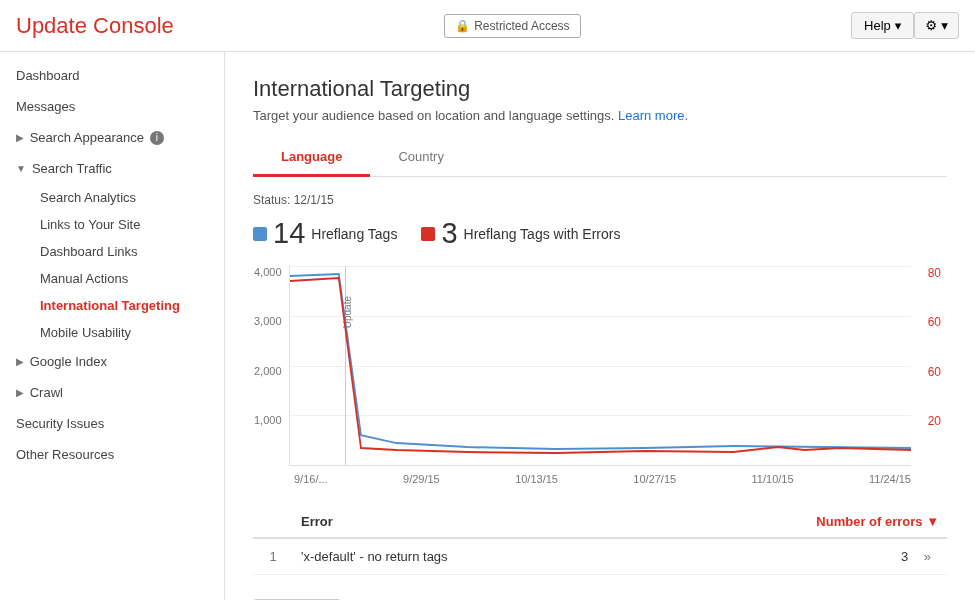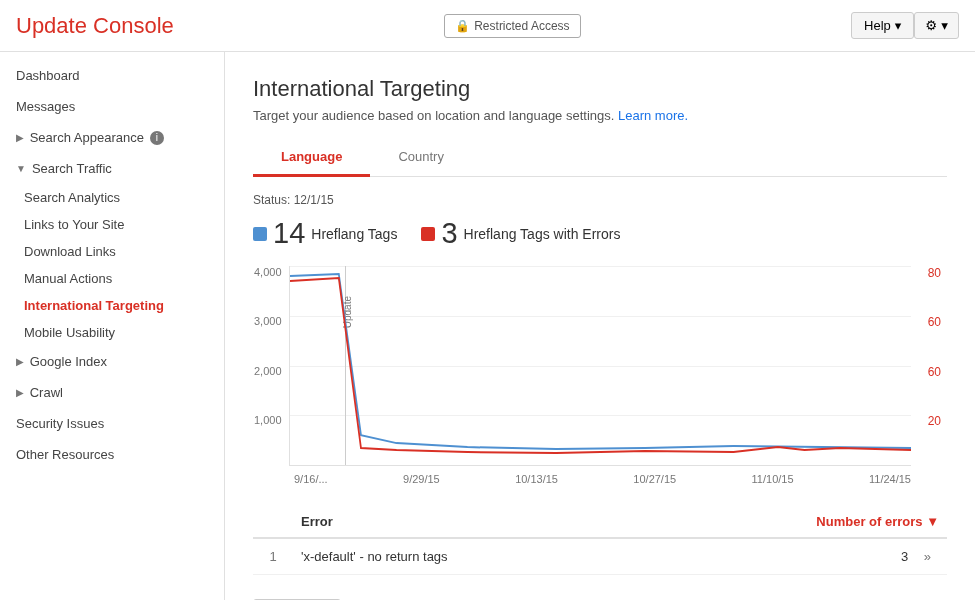--- a/index.html
+++ b/index.html
@@ -41,21 +41,21 @@
     }
     .sidebar-item {
       padding: 8px 16px; cursor: pointer; color: #444; font-size: 13px;
     }
     .sidebar-item.active { color: #d93025; font-weight: bold; }
     .sidebar-section-header {
       padding: 8px 16px; cursor: pointer; color: #444; font-size: 13px;
       display: flex; align-items: center; gap: 6px;
     }
     .sidebar-section-header .arrow { font-size: 10px; color: #777; }
-    .sidebar-sub { padding-left: 16px; }
+    .sidebar-sub { padding-left: 32px; }
     .sidebar-sub .sidebar-item { padding: 6px 8px; }
     .info-icon {
       display: inline-block; width: 14px; height: 14px; border-radius: 50%;
       background: #777; color: #fff; font-size: 10px; text-align: center;
       line-height: 14px; cursor: pointer;
     }
 
     
     #main {
       flex: 1; overflow-y: auto; padding: 24px 28px;
@@ -201,21 +201,21 @@
       <span>Search Traffic</span>
     </div>
     <div class="sidebar-sub">
       <div class="sidebar-item">
         <span>Search Analytics</span>
       </div>
       <div class="sidebar-item">
         <span>Links to Your Site</span>
       </div>
       <div class="sidebar-item">
-        <span>Download Links</span>
+        <span>Dashboard Links</span>
       </div>
       <div class="sidebar-item">
         <span>Manual Actions</span>
       </div>
       <div class="sidebar-item active">
         <span>International Targeting</span>
       </div>
       <div class="sidebar-item">
         <span>Mobile Usability</span>
       </div>

